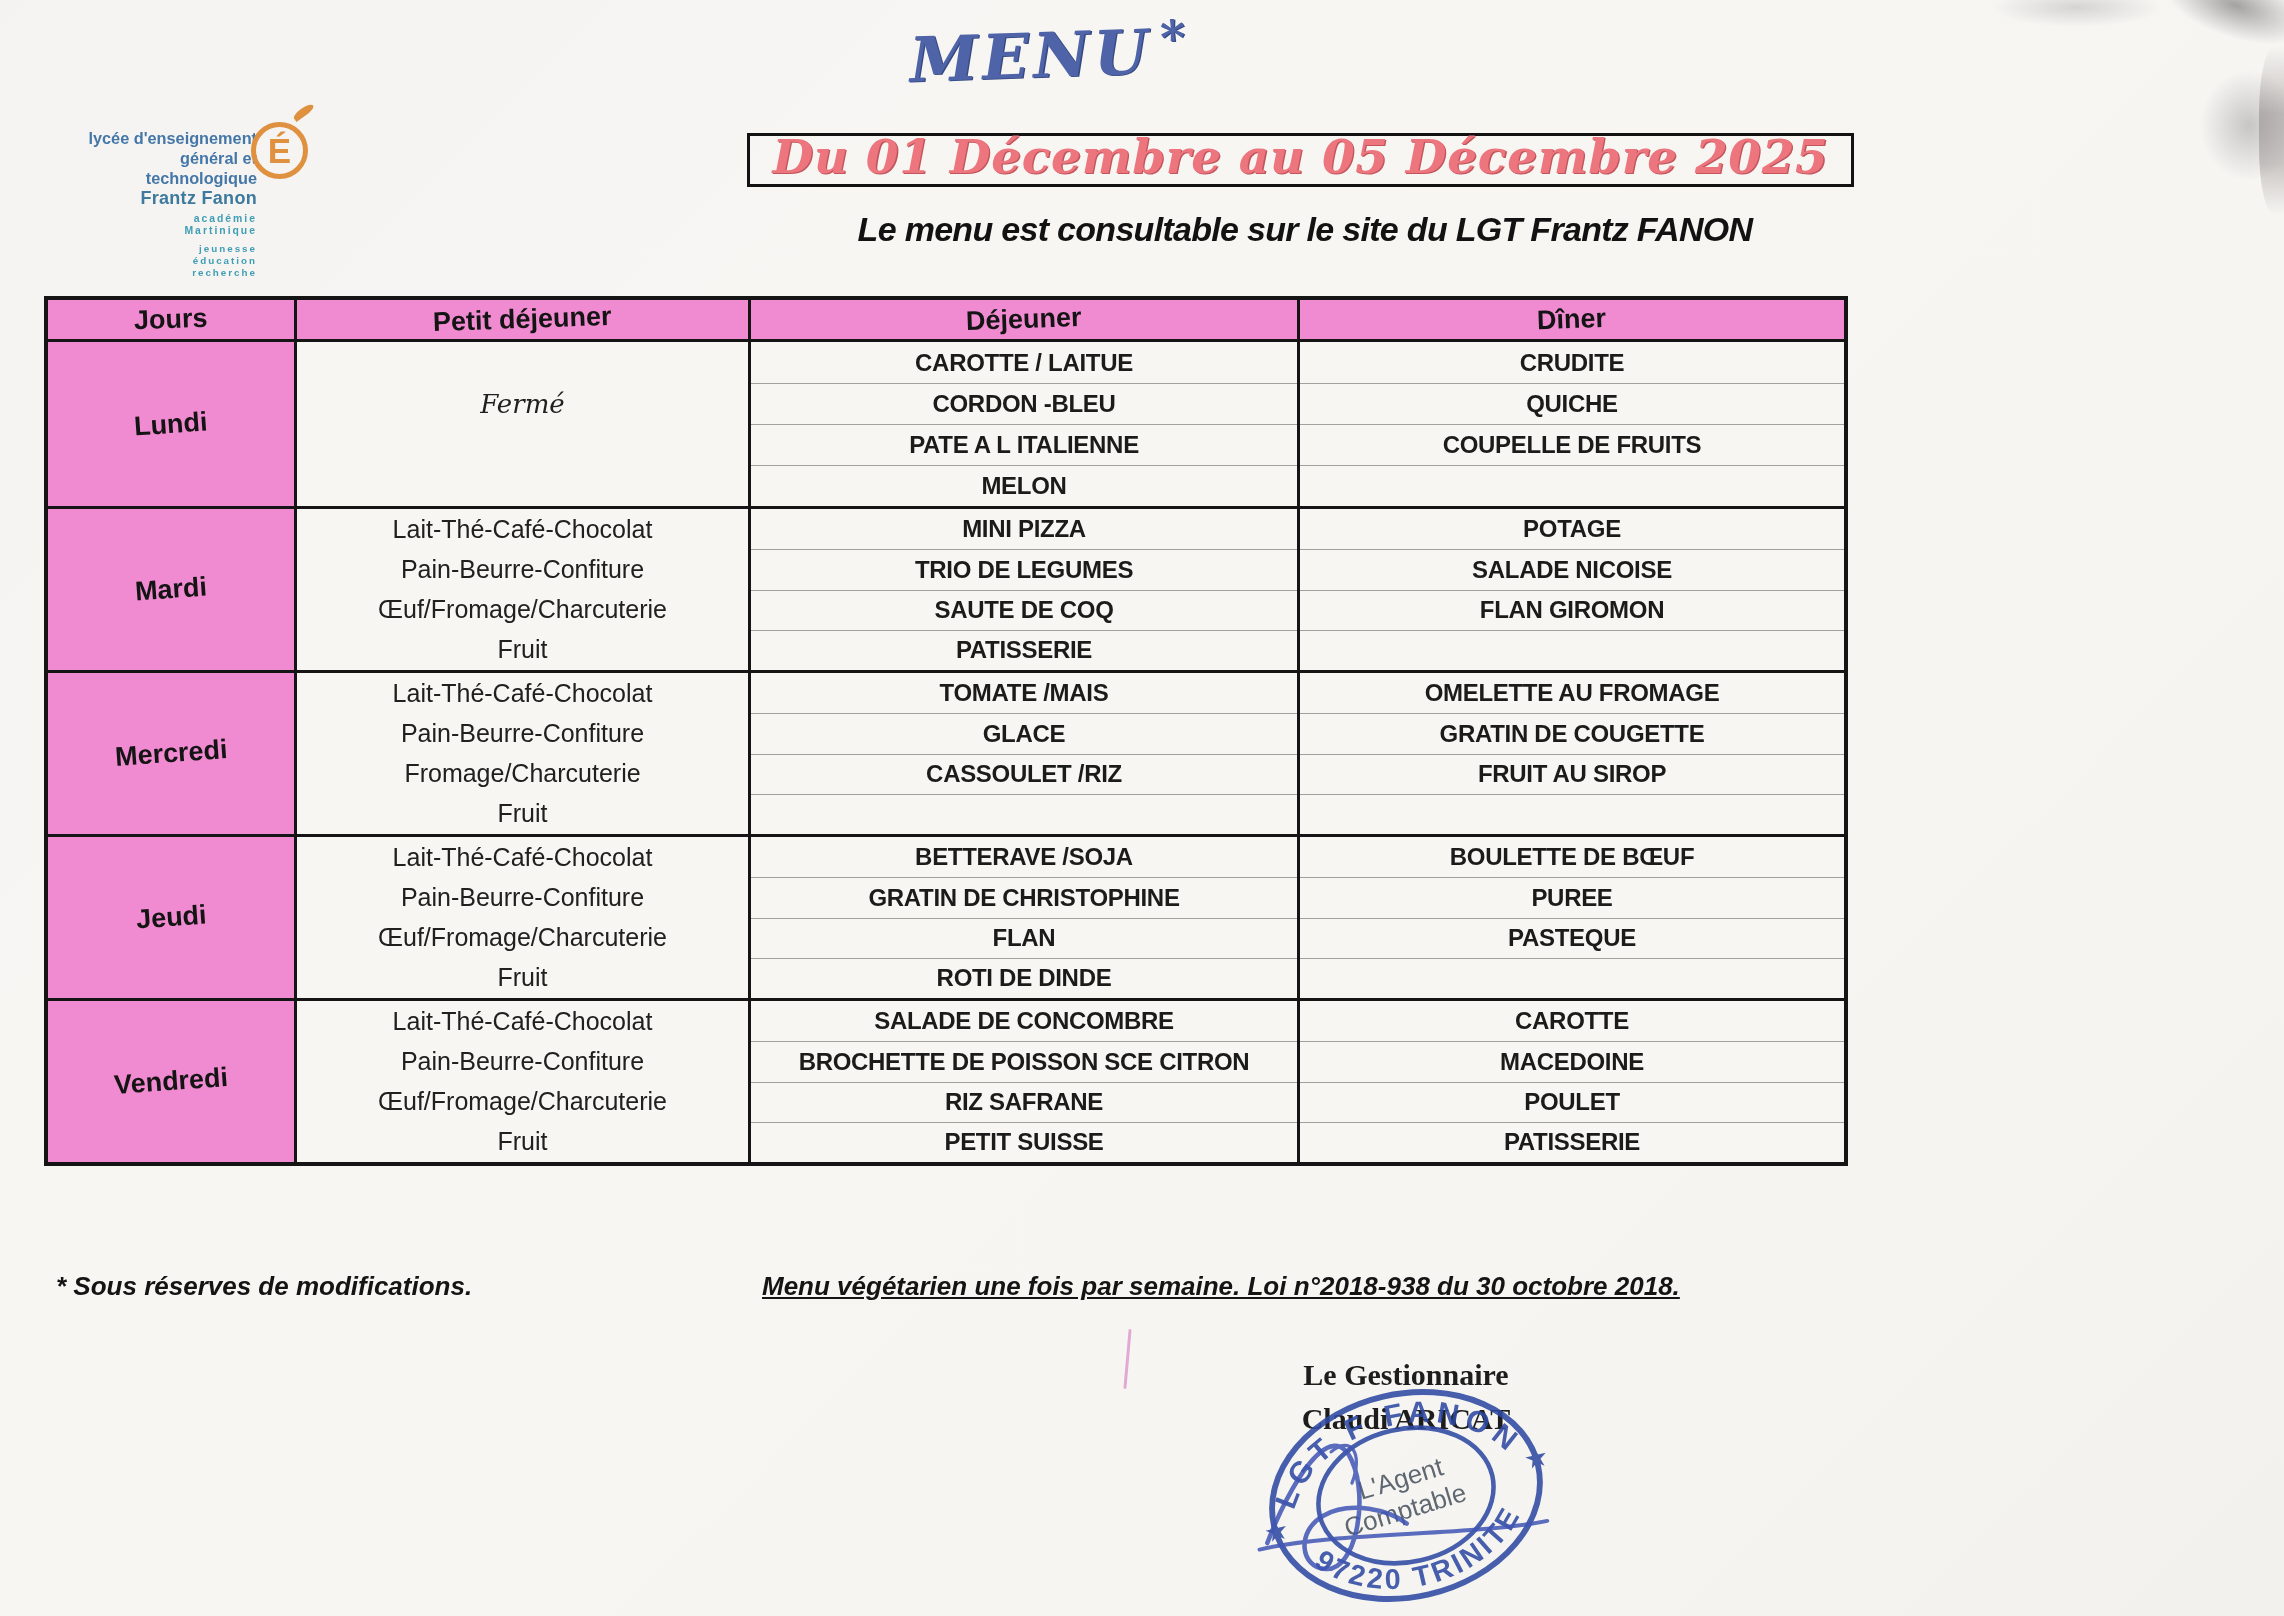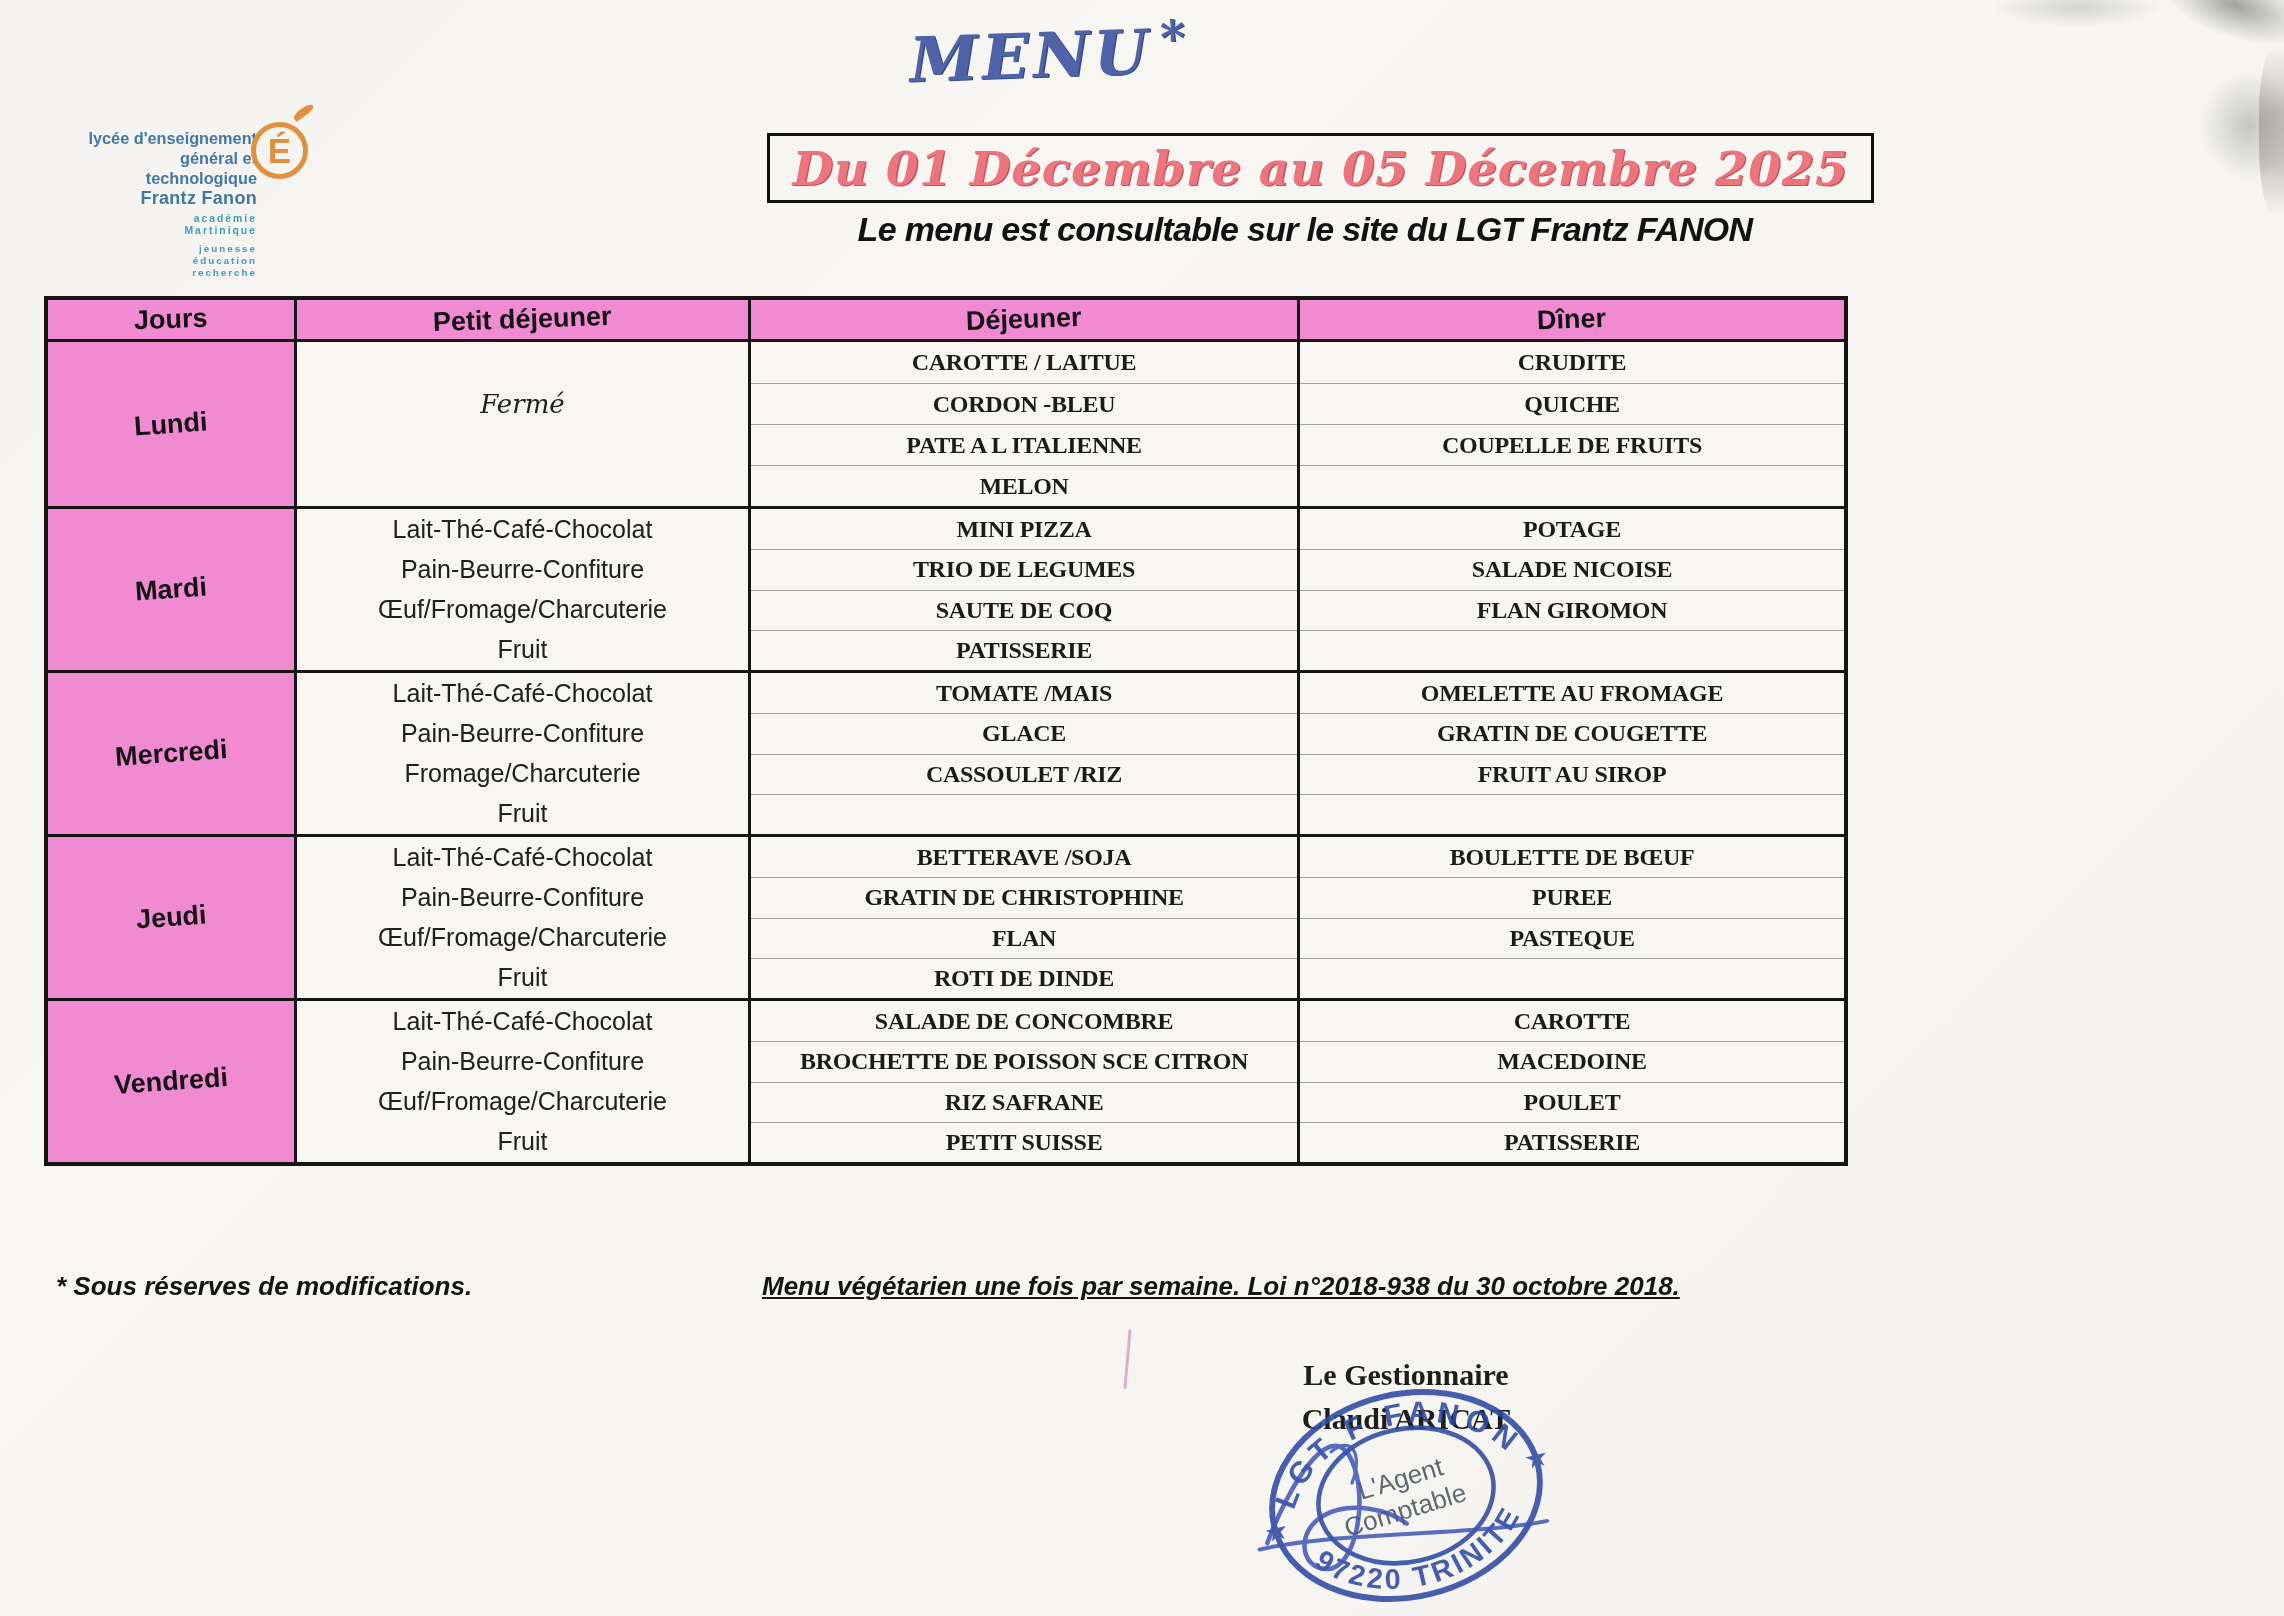--- a/index.html
+++ b/index.html
@@ -61,23 +61,23 @@
   .logo-leaf {
     position: absolute; left: 292px; top: 108px;
     width: 23.4px; height: 7.8px; background: #df9140;
     border-radius: 50% 50% 50% 0;
     transform: rotate(-35deg);
   }
 
   
   .date-banner {
     position: absolute; left: 747px; top: 133px;
-    width: 1107px; height: 70px;
+    width: 1107px; height: 54px;
     border: 3.9px solid #121212;
-    display: flex; align-items: center; justify-content: center; margin-left: 20px;
+    display: flex; align-items: flex-end; justify-content: center;
   }
   .date-banner .date-text {
     font-family: "DejaVu Serif", serif;
     font-style: italic; font-weight: bold;
     font-size: 47px; letter-spacing: 0.7px;
     color: #ec757e;
     text-shadow: 1.3px 0.7px 0 #c2555c;
     white-space: nowrap;
   }
   .subtitle {
@@ -116,21 +116,21 @@
   }
   .day-cell span { transform: rotate(-4deg); }
   .bf-cell, .menu-cell {
     display: grid; grid-template-rows: repeat(4, 1fr);
   }
   .bf-line, .menu-line {
     display: flex; align-items: center; justify-content: center;
     white-space: nowrap;
   }
   .bf-line { font-size: 25px; color: #20201f; }
-  .menu-line { font-weight: bold; font-size: 24px; letter-spacing: -0.3px; color: #1b1b1a; font-family: Liberation Serif, serif; }
+  .menu-line { font-weight: bold; font-size: 24px; letter-spacing: -0.3px; color: #1b1b1a; }
   .menu-line + .menu-line { border-top: 1.3px solid rgba(75,75,75,0.5); }
   .closed {
     font-style: italic;
     font-family: "DejaVu Serif", serif;
     font-size: 26px;
   }
 
   
   .footnote {
     position: absolute; top: 1271px;

